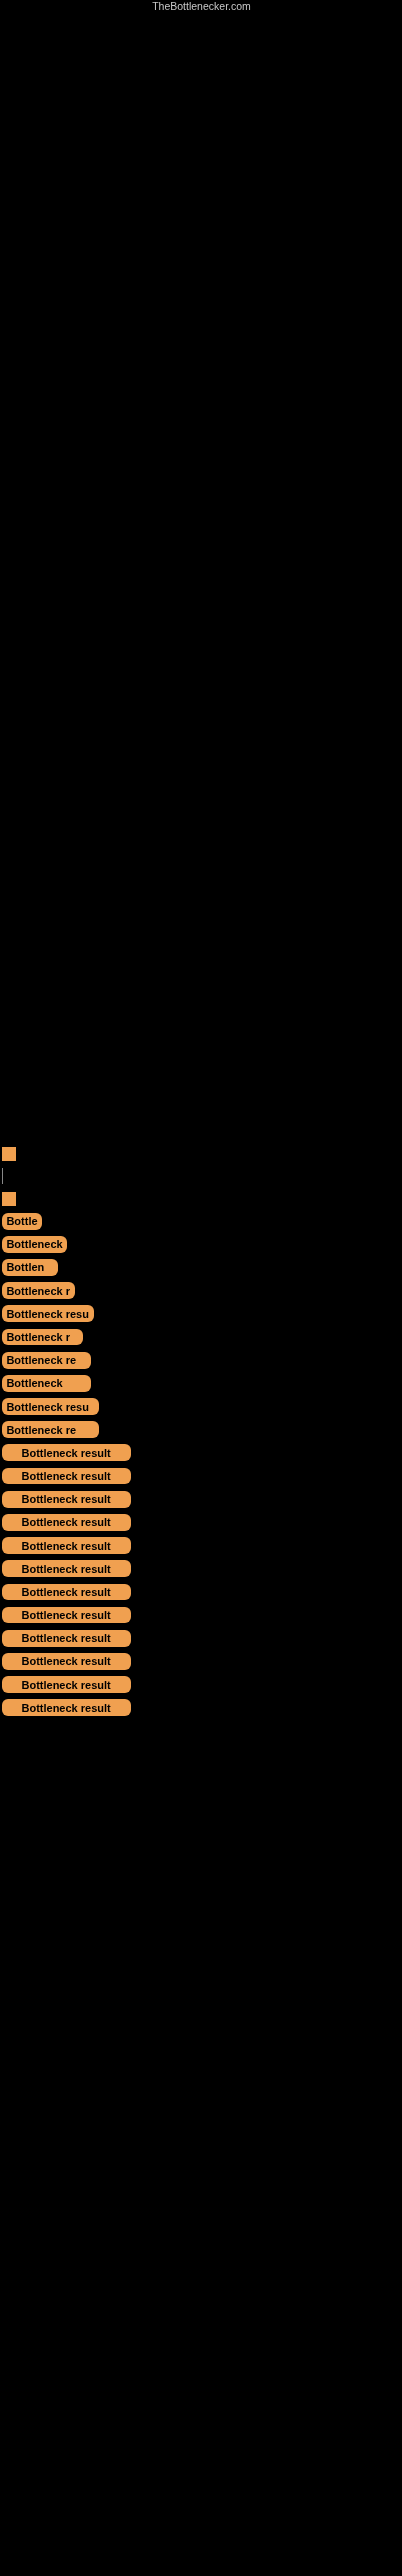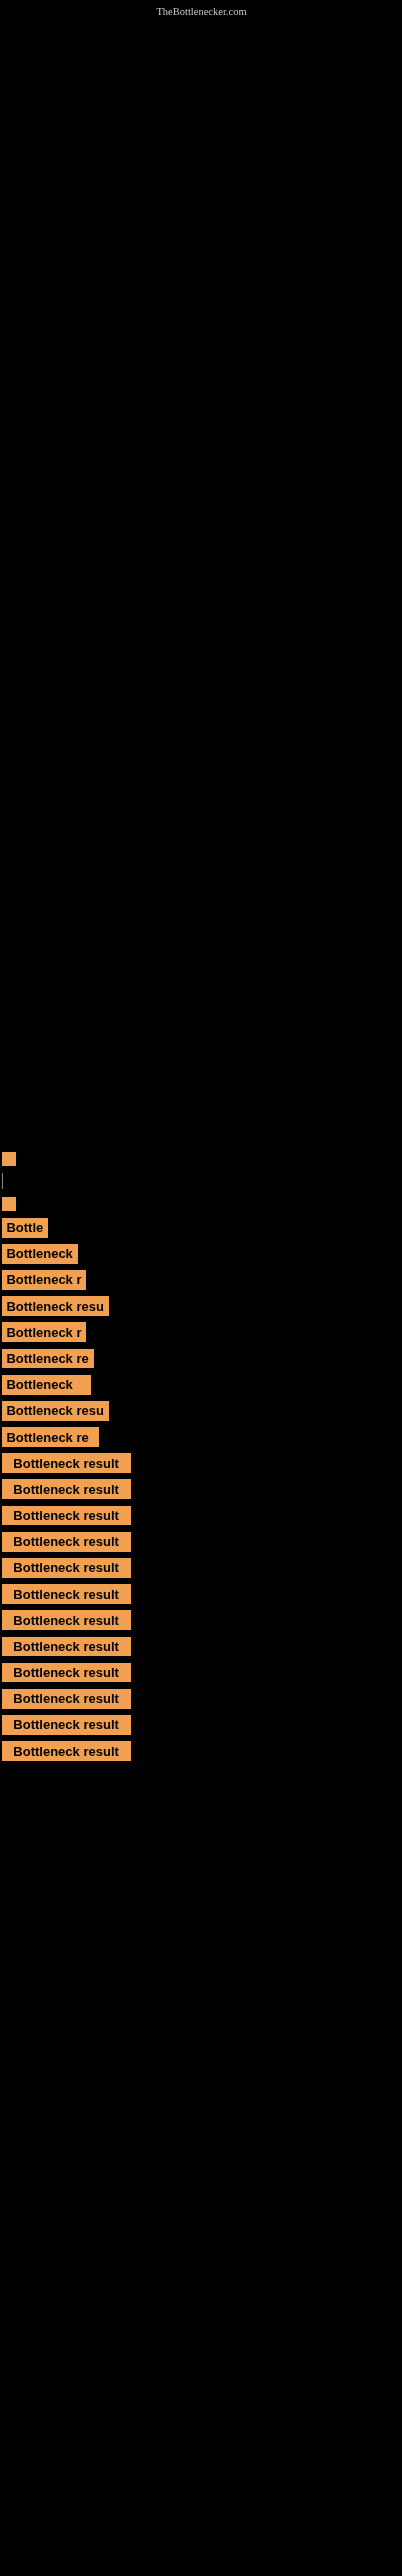--- a/index.html
+++ b/index.html
@@ -13,24 +13,24 @@
       min-height: 2576px;
       background-color: #000000;
       font-family: Arial, sans-serif;
       position: relative;
     }
 
     .result-badge {
       display: inline-block;
       background-color: #f0a050;
       color: #000;
-      font-size: 13px;
+      font-size: 11px;
       font-weight: bold;
       padding: 2.4px 4.8px;
-      border-radius: 0;
+      border-radius: 6px;
       white-space: nowrap;
     }
     .w-short { min-width: 40px; }
     .w-medium-short { min-width: 56px; }
     .w-full { min-width: 129px; text-align: center; }
 
     .small-orange-block {
       display: inline-block;
       width: 14.5px;
       height: 14.5px;
@@ -44,21 +44,21 @@
       height: 16px;
       background-color: #888;
       vertical-align: middle;
     }
   </style>
 </head>
 <body>
 
 <div style="position:relative; width:403px; min-height:2576px; background:#000;">
 
-  <div style="text-align:center; padding-top:6px; color:#c8c8c8; font-size:10.5px; font-family:Liberation Serif, serif;">
+  <div style="text-align:center; padding-top:0; color:#c8c8c8; font-size:10.5px; font-family:Liberation Sans, sans-serif;">
     <span>TheBottlenecker.com</span>
   </div>
 
   <div style="width:100%; height:1127px; background:#000;"></div>
 
   <div style="padding-left: 1.6px;">
 
     <div style="margin: 6.4px 0 4.8px 0;">
       <span class="small-orange-block"></span>
     </div>
@@ -72,20 +72,23 @@
     </div>
 
     <div style="margin: 6.4px 0;">
       <span class="result-badge w-short">Bottle</span>
     </div>
 
     <div style="margin: 6.4px 0;">
       <span class="result-badge w-medium-short">Bottleneck</span>
     </div>
 
+    <div style="margin: 6.4px 0;">
+      <span class="result-badge w-medium-short">Bottlen</span>
+    </div>
 
     <div style="margin: 6.4px 0;">
       <span class="result-badge" style="min-width:72px;">Bottleneck r</span>
     </div>
 
     <div style="margin: 6.4px 0;">
       <span class="result-badge" style="min-width:81px;">Bottleneck resu</span>
     </div>
 
     <div style="margin: 6.4px 0;">

